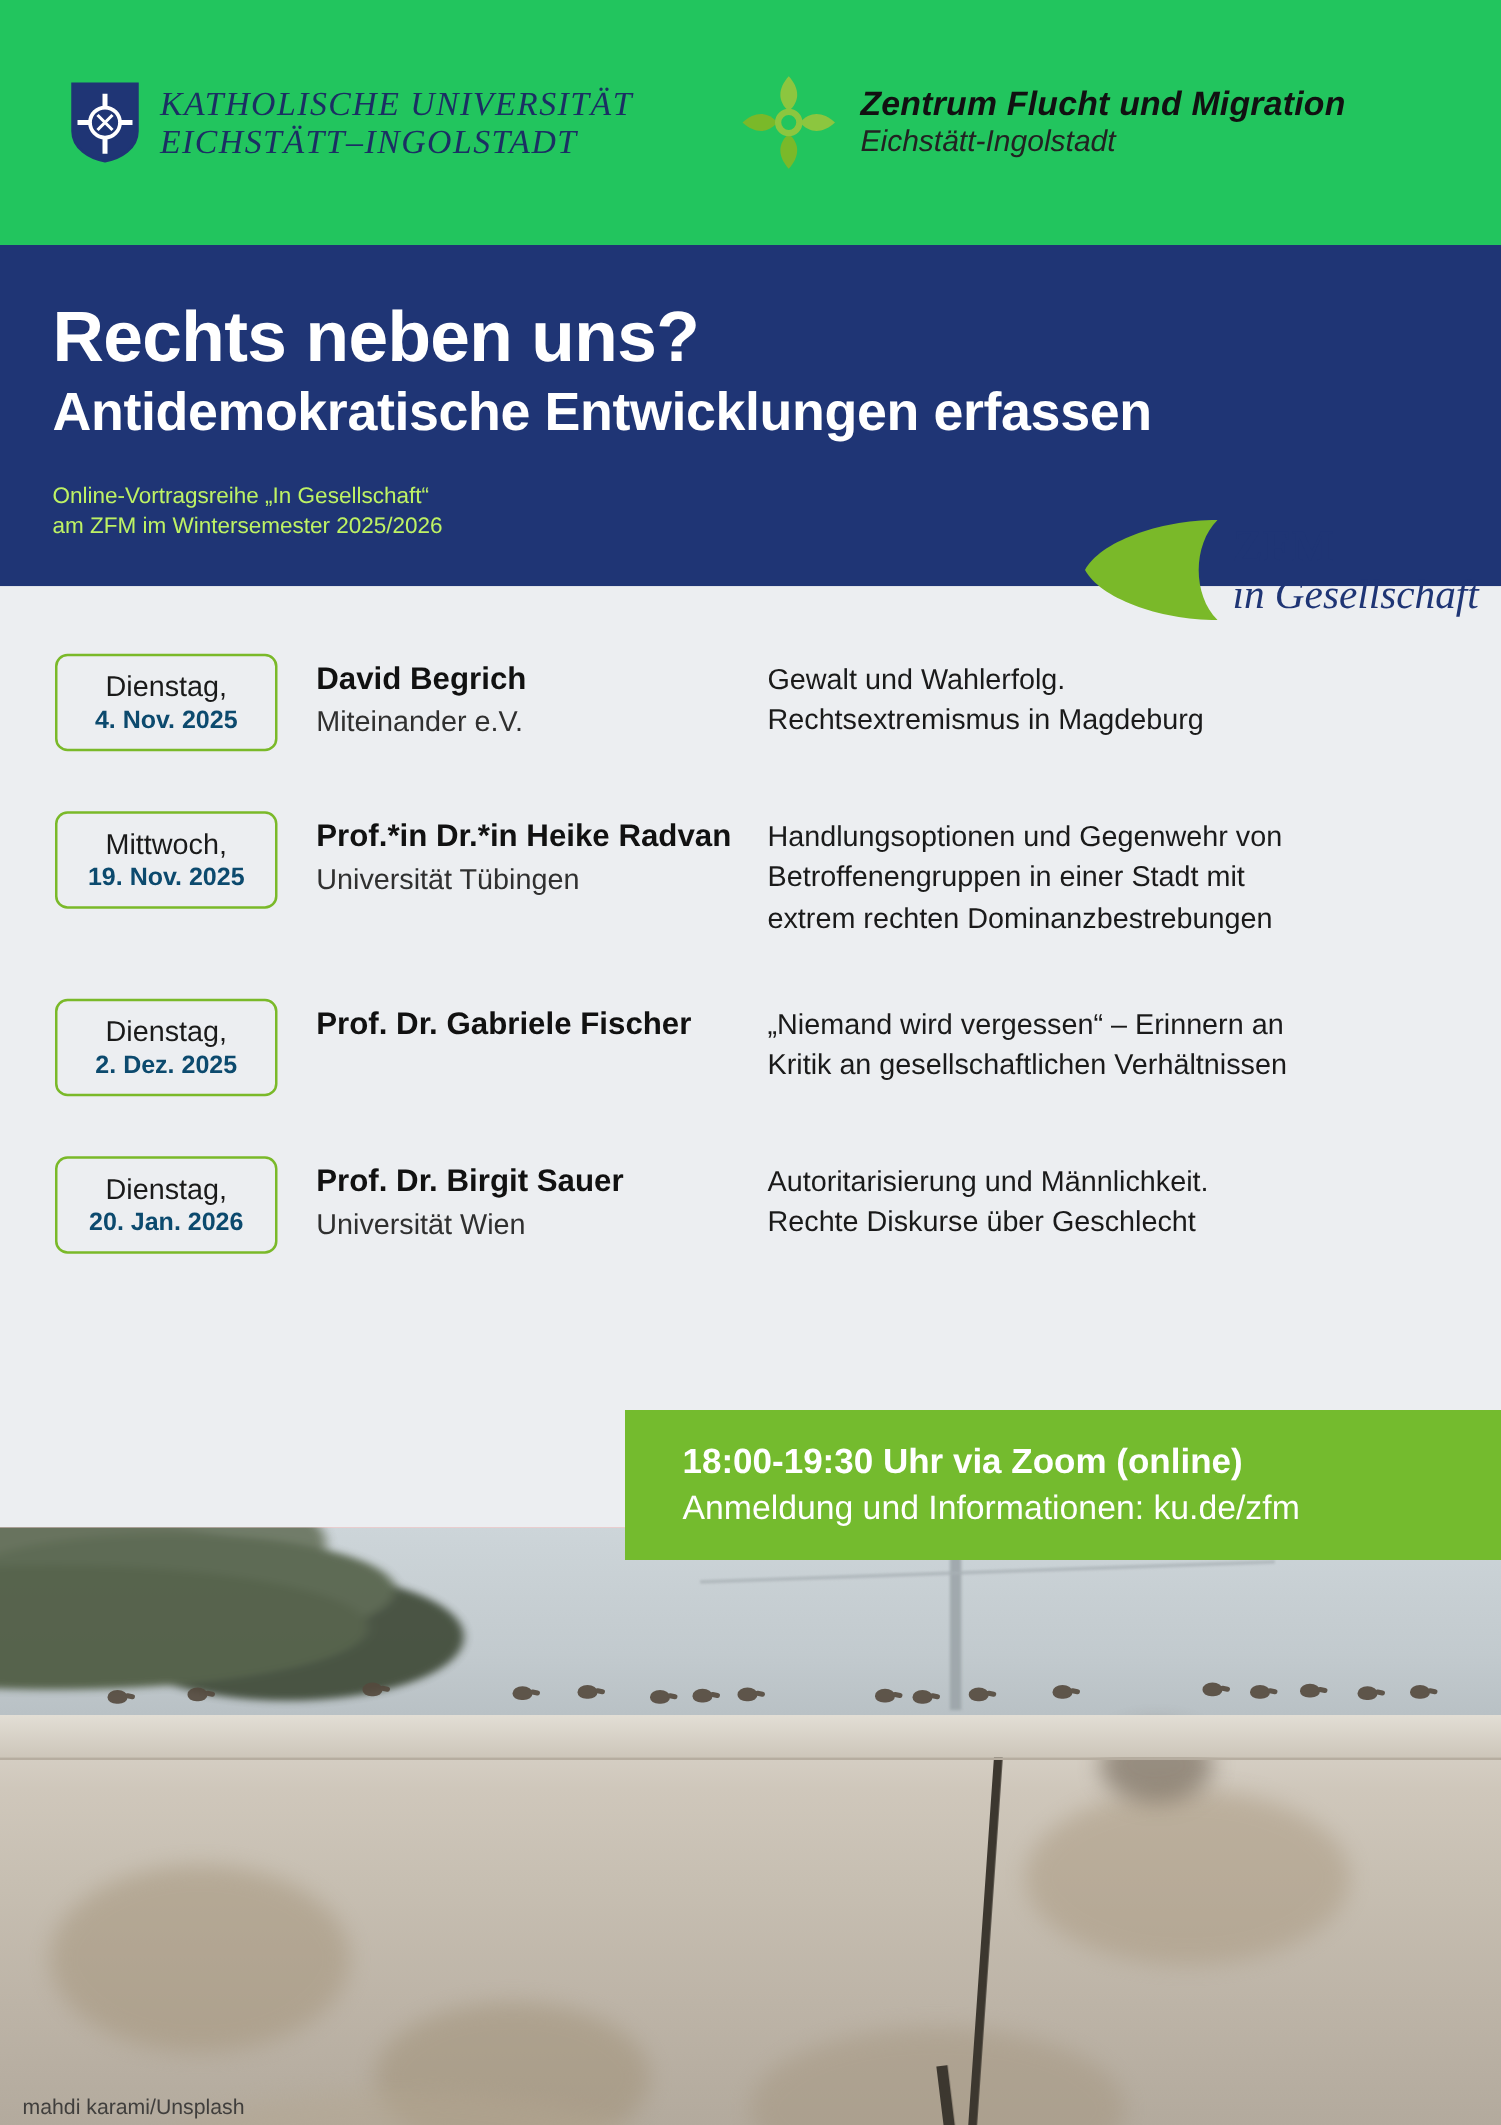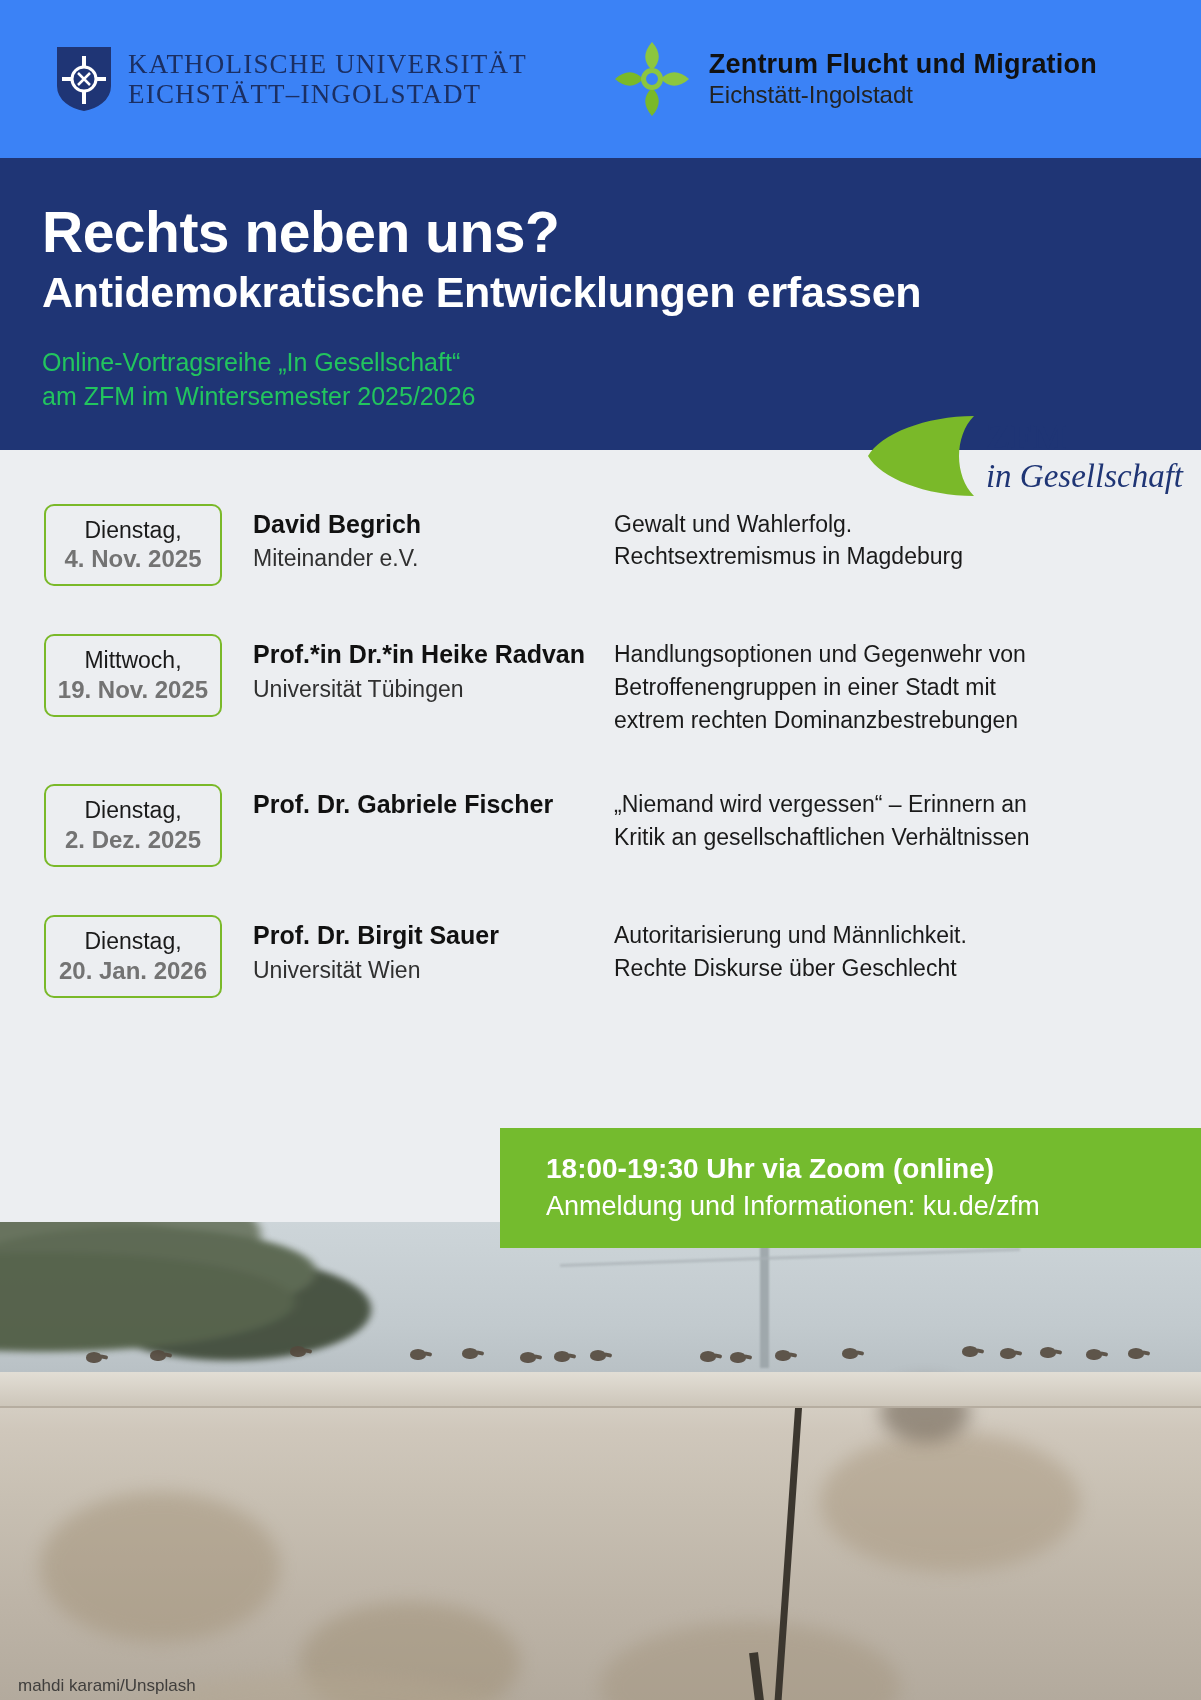--- a/index.html
+++ b/index.html
@@ -15,24 +15,25 @@
     position: relative;
     width: 1201px;
     height: 1700px;
     overflow: hidden;
     background: #eceef1;
   }
 
   
   .logo-bar {
     position: relative;
-    height: 158px;
-    background: #3b82f6;
+    height: 196px;
+    background: #22c55e;
     display: flex;
     align-items: center;
+    font-style: italic;
   }
   .ku-logo {
     display: flex;
     align-items: center;
     margin-left: 56px;
   }
   .ku-shield {
     width: 56px;
     height: 66px;
     position: relative;
@@ -95,24 +96,24 @@
     margin-bottom: 6px;
   }
   .title-sub {
     font-size: 43px;
     font-weight: bold;
     letter-spacing: -0.3px;
     line-height: 1.1;
     margin-bottom: 30px;
   }
   .series-line {
-    font-size: 25px;
+    font-size: 18px;
     line-height: 1.35;
     font-weight: normal;
-    color: #22c55e;
+    color: #bef264;
   }
 
   
   .zfm-badge {
     position: absolute;
     right: 18px;
     top: 412px;
     display: flex;
     align-items: center;
     z-index: 5;
@@ -163,23 +164,23 @@
     padding: 10px 6px;
     flex: 0 0 auto;
     margin-top: 2px;
   }
   .date-box .dow {
     font-size: 23px;
     color: #1a1a1a;
     line-height: 1.25;
   }
   .date-box .dnum {
-    font-size: 24px;
-    font-weight: bold;
-    color: #737373;
+    font-size: 20px;
+    font-weight: bold;
+    color: #0c4a6e;
     line-height: 1.25;
   }
   .speaker {
     flex: 0 0 392px;
     padding-left: 31px;
     box-sizing: border-box;
     padding-top: 6px;
   }
   .speaker .name {
     font-size: 25px;

